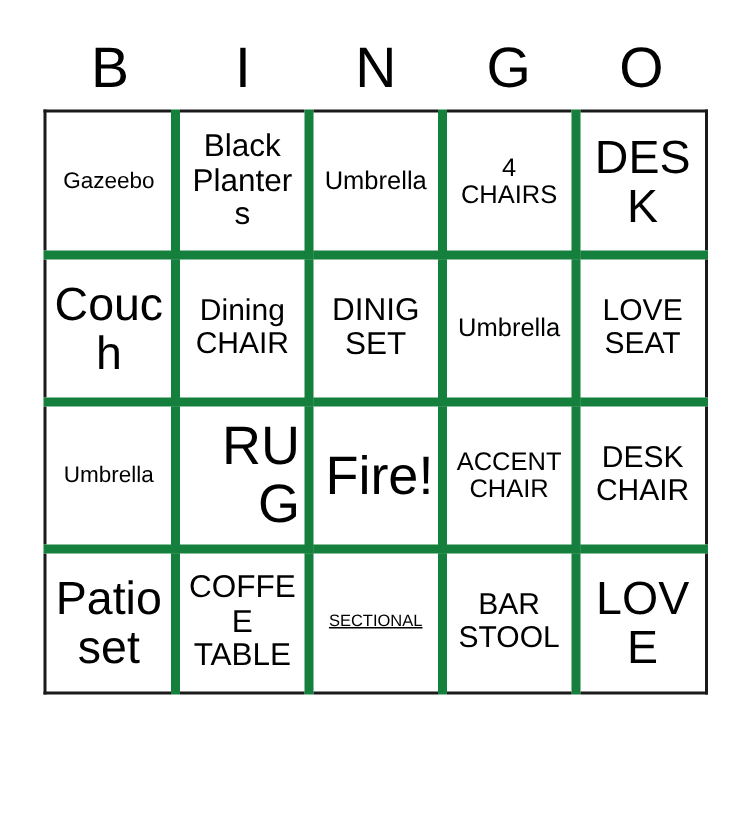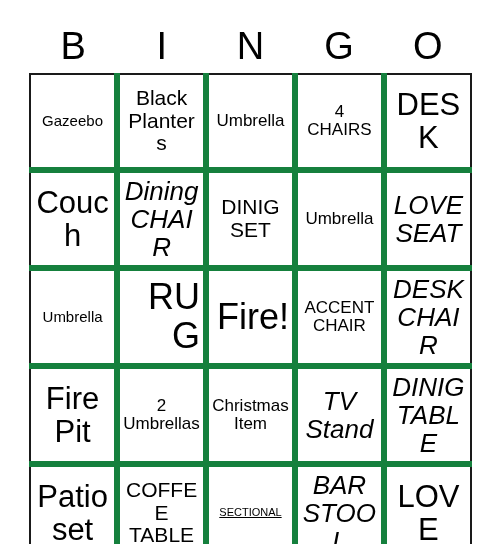--- a/index.html
+++ b/index.html
@@ -68,21 +68,21 @@
     line-height: 1.08;
     white-space: pre-line;
     word-break: break-word;
   }
 
   
   .sz-xs   { font-size: 11px; text-decoration: underline; }
   .sz-sm   { font-size: 15px; }
   .sz-md   { font-size: 17px; }
   .sz-lg   { font-size: 21px; }
-  .sz-xl   { font-size: 26px; font-style: italic; }
+  .sz-xl   { font-size: 20px; }
   .sz-xxl  { font-size: 31px; }
   .sz-huge { font-size: 36px; text-align: right; }
 </style>
 </head>
 <body>
 
 <div class="card">
 
   <div class="header-row">
       <div class="header-cell">B</div>
@@ -147,42 +147,20 @@
             <span class="cell-text sz-md">ACCENT
 CHAIR</span>
           </td>
           <td>
             <span class="cell-text sz-xl">DESK
 CHAIR</span>
           </td>
         </tr>
         <tr>
           <td>
-            <span class="cell-text sz-xxl">Fire
-Pit</span>
-          </td>
-          <td>
-            <span class="cell-text sz-md">2
-Umbrellas</span>
-          </td>
-          <td>
-            <span class="cell-text sz-md">Christmas
-Item</span>
-          </td>
-          <td>
-            <span class="cell-text sz-xl">TV
-Stand</span>
-          </td>
-          <td>
-            <span class="cell-text sz-xl">DINIG
-TABLE</span>
-          </td>
-        </tr>
-        <tr>
-          <td>
             <span class="cell-text sz-xxl">Patio
 set</span>
           </td>
           <td>
             <span class="cell-text sz-lg">COFFEE
 TABLE</span>
           </td>
           <td>
             <span class="cell-text sz-xs">SECTIONAL</span>
           </td>

